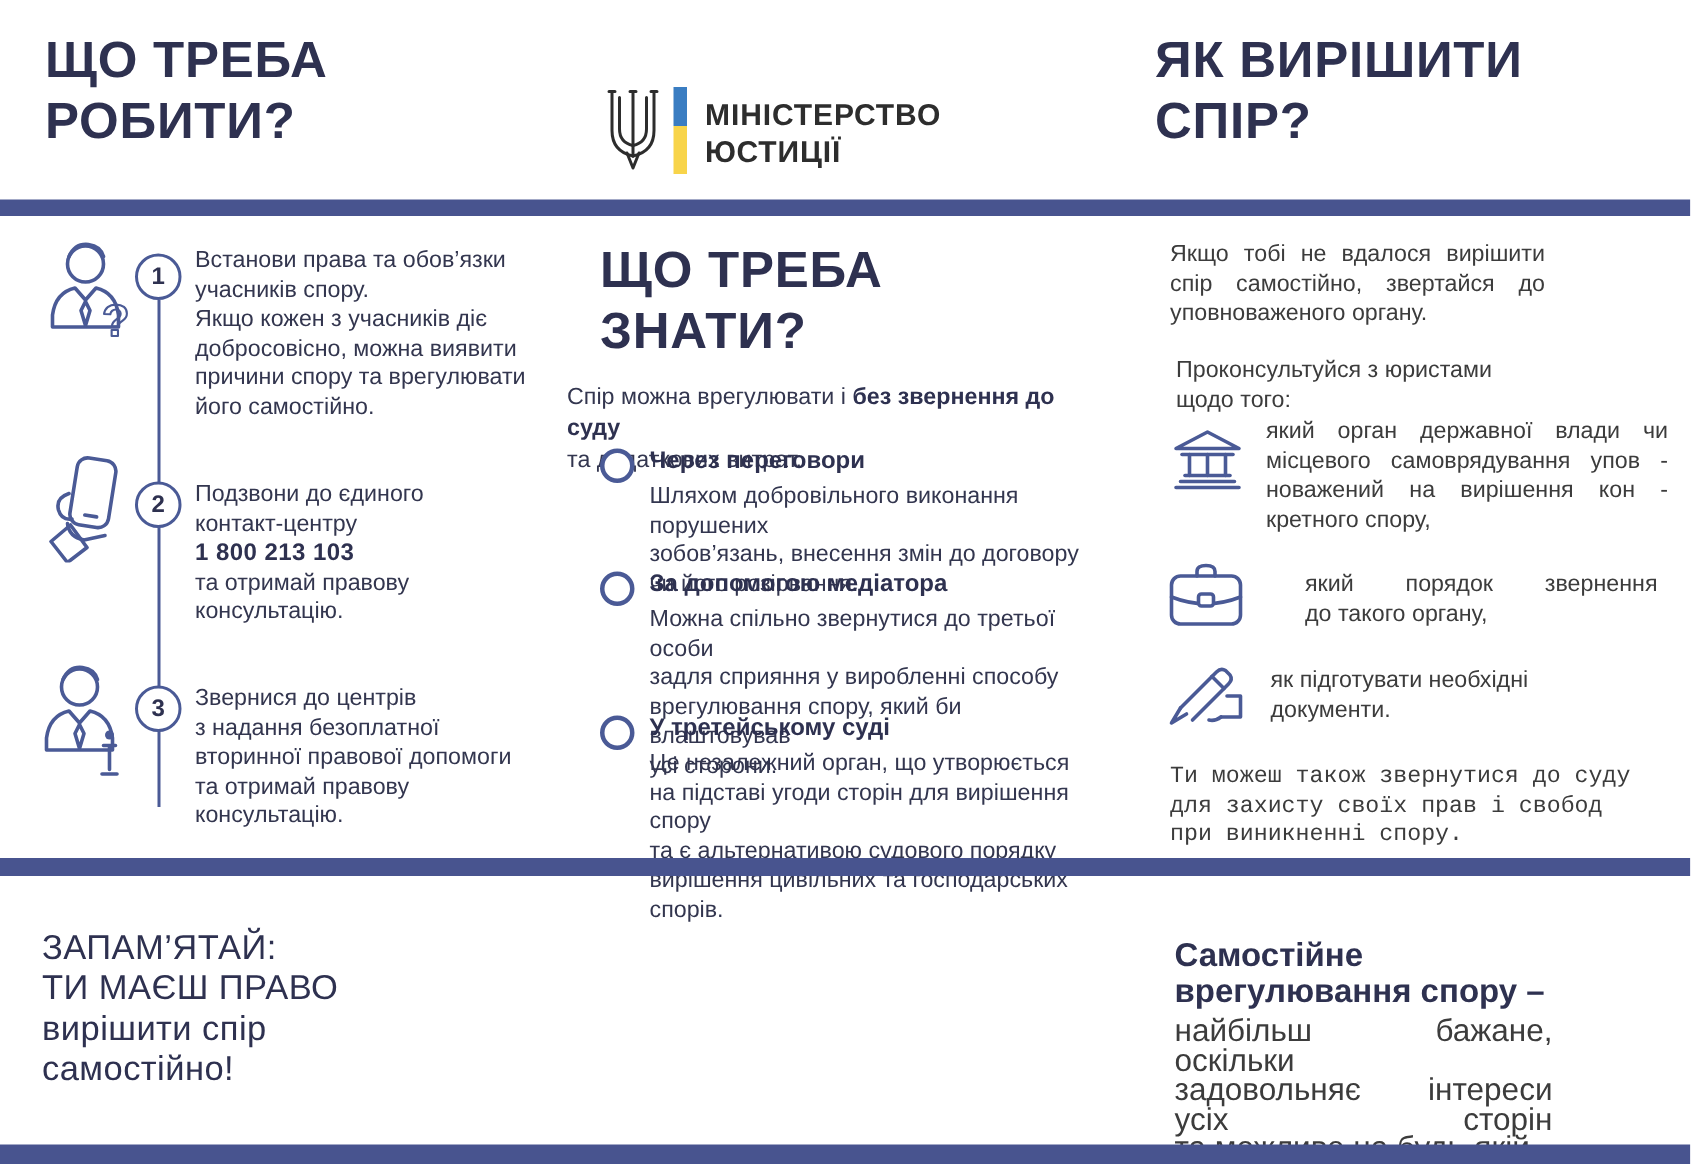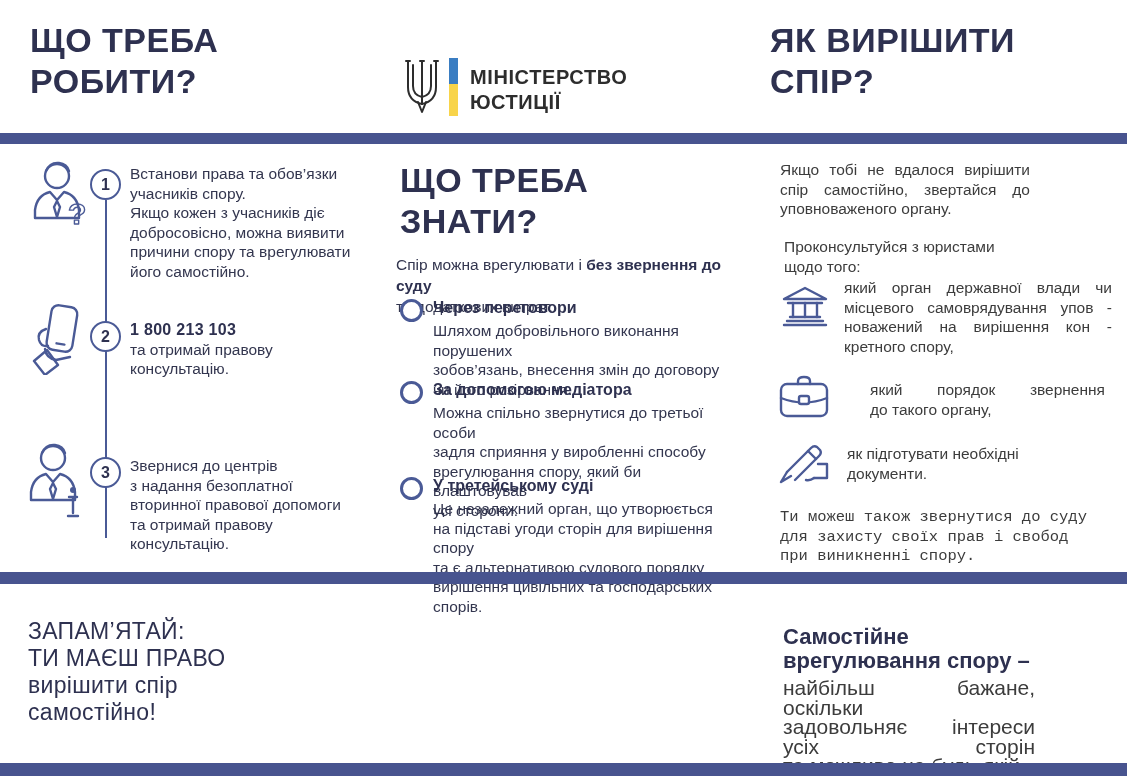--- a/index.html
+++ b/index.html
@@ -98,20 +98,22 @@
       <path d="M29 41 h8" transform="rotate(9 32 25)"></path>
       <path d="M16 26 q-9 3 -7 11 q2 7 9 6"></path>
       <path d="M15 46 q1 9 11 11 l14 -3"></path>
       <path d="M4 58 l13 -11 11 15 -13 10 z"></path>
     </svg>
   </div>
   <div class="numcircle" style="top:321px;">
     <span>2</span>
   </div>
   <div class="steptext" style="top:320px;">
+    <div class="ml">Подзвони до єдиного
+контакт-центру</div>
     <div class="phone-bold">1 800 213 103</div>
     <div class="ml">та отримай правову
 консультацію.</div>
   </div>
 
   <div class="abs" style="left:26px;top:440px;">
     <svg width="60" height="86" viewBox="0 0 60 86" class="icon-stroke">
       <circle cx="27" cy="18" r="12"></circle>
       <path d="M16 13 q4 -9 13 -8 q8 1 10 8"></path>
       <path d="M5 52 q2 -15 15 -18 l7 8 7 -8 q13 3 15 18 v8 h-44 z"></path>
@@ -125,21 +127,21 @@
   </div>
   <div class="steptext ml" style="top:456px;">Звернися до центрів
 з надання безоплатної
 вторинної правової допомоги
 та отримай правову
 консультацію.</div>
 
   <div class="abs bigtitle" style="left:400px;top:160px;">ЩО ТРЕБА
 ЗНАТИ?</div>
 
-  <div class="abs intro" style="left:396px;top:254px;width:340px;">
+  <div class="abs intro" style="left:378px;top:254px;width:340px;">
     <span>Спір можна врегулювати і </span><b>без звернення до суду</b><br>
     <span>та додаткових витрат.</span>
   </div>
 
   <div class="bullet" style="top:299px;">
     <div class="bullet-circle"></div>
     <div class="bullet-body">
       <div class="bullet-title">Через переговори</div>
       <div class="bullet-text ml">Шляхом добровільного виконання порушених
 зобов’язань, внесення змін до договору

